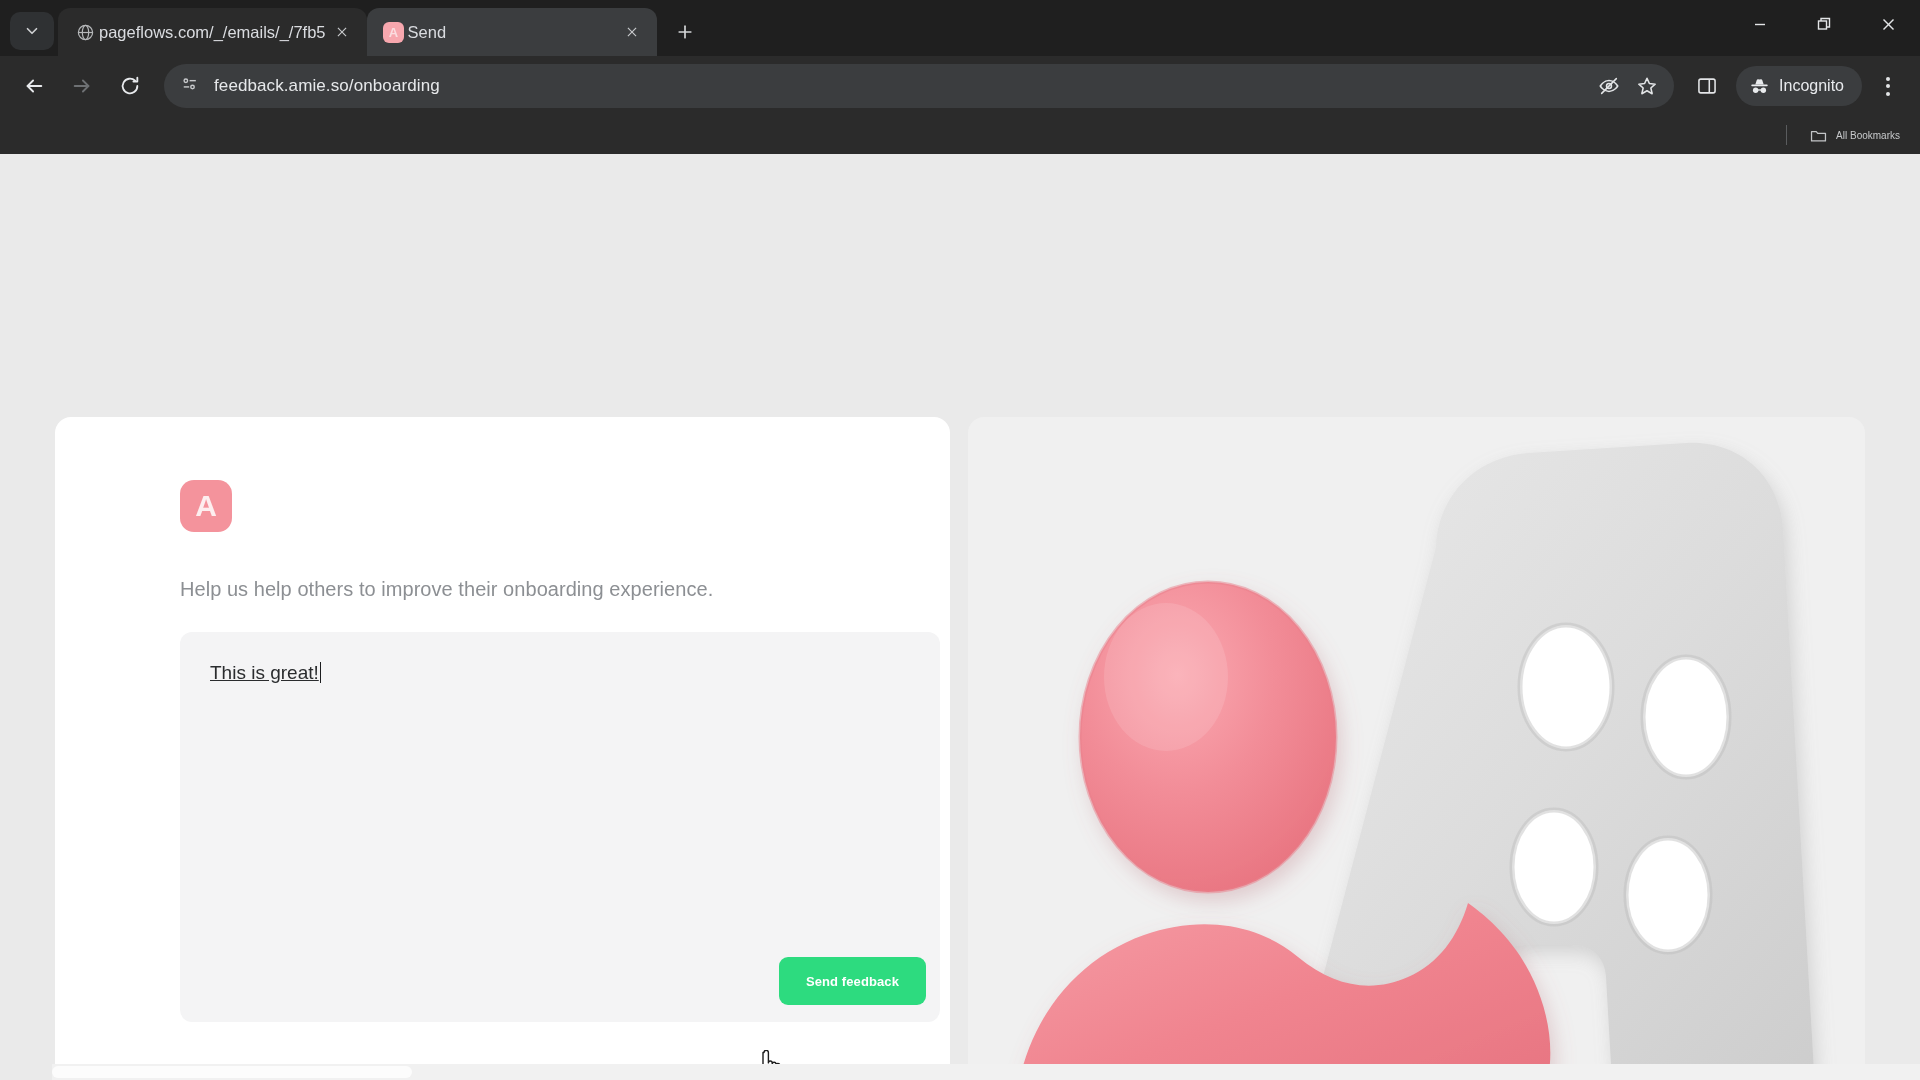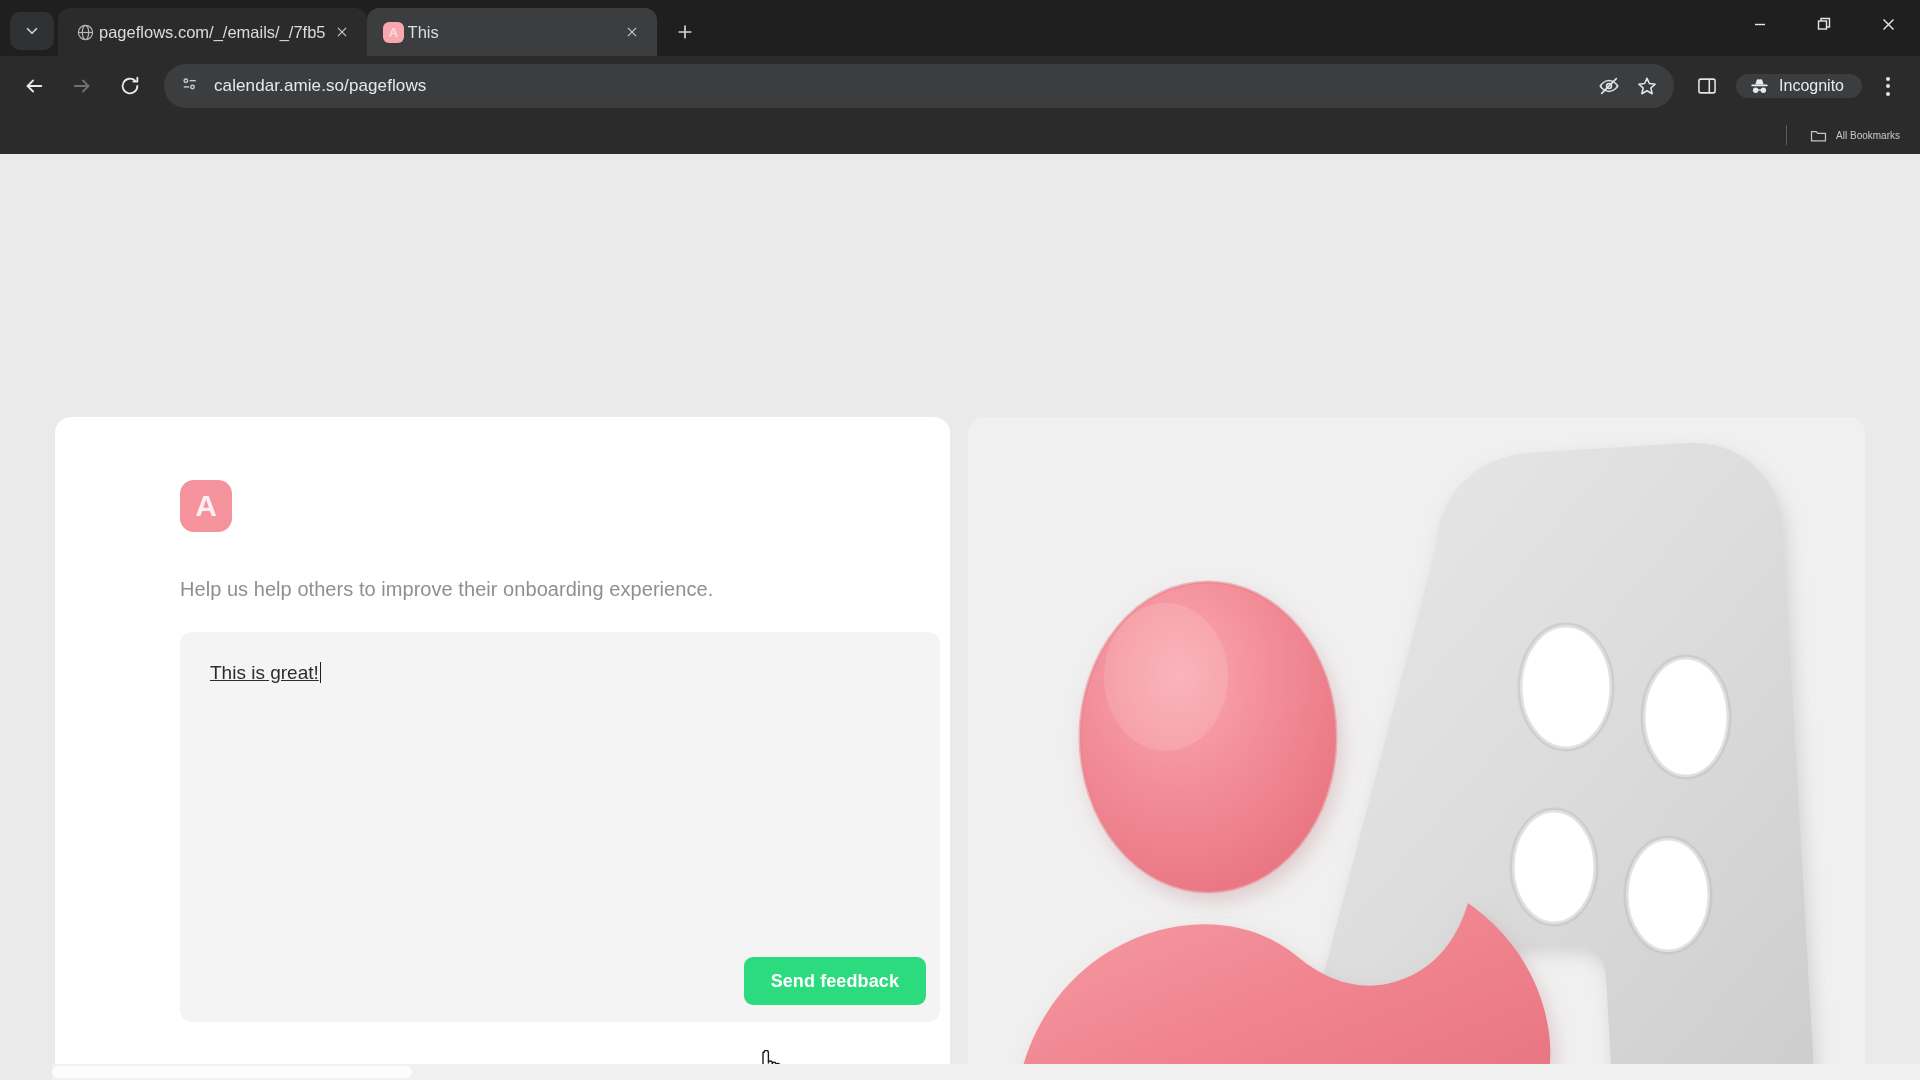--- a/index.html
+++ b/index.html
@@ -70,21 +70,21 @@
   .omni-icon svg { width: 20px; height: 20px; stroke: #c8cacc; fill:none; stroke-width:1.7; }
   .omni-url { flex: 1; color: #e6e8ea; font-size: 17px; letter-spacing: .1px; }
   .omni-right { display: flex; align-items: center; gap: 16px; margin-right: 2px; }
   .omni-right .icn { cursor: pointer; display:flex; }
   .omni-right svg { width: 22px; height: 22px; fill: none; stroke: #e3e5e7; stroke-width: 1.7; }
 
   .tb-icon { width: 42px; height: 42px; display:flex; align-items:center; justify-content:center; border-radius:50%; cursor:pointer; }
   .tb-icon svg { width: 22px; height: 22px; fill:none; stroke:#e3e5e7; stroke-width:1.7; }
 
   .incognito-pill {
-    height: 24px; display: flex; align-items: center; gap: 9px;
+    height: 40px; display: flex; align-items: center; gap: 9px;
     background: #3b3d3f; border-radius: 20px; padding: 0 18px 0 13px; cursor: pointer; margin-left: 4px;
   }
   .incognito-pill svg { width: 21px; height: 21px; fill: #e9ebed; }
   .incognito-pill span { color: #e8eaed; font-size: 16px; }
 
   .menu-dots { width: 40px; height: 44px; display:flex; flex-direction:column; align-items:center; justify-content:center; gap:3.5px; cursor:pointer; margin-left:2px;}
   .menu-dots i { width: 4px; height: 4px; border-radius:50%; background:#e3e5e7; display:block; }
 
   .bookmarkbar { height: 38px; background: #2b2b2b; display: flex; align-items: center; justify-content: flex-end; padding-right: 14px; gap: 10px; }
   .bm-sep { width: 1px; height: 20px; background: #5a5c5e; margin-right: 6px; }
@@ -121,21 +121,21 @@
   }
   .feedback-text {
     font-size: 19px; color: #2a2c2e; line-height: 1.4; display: inline-block; text-decoration: underline;
   }
   .caret { display:inline-block; width: 1.5px; height: 21px; background:#1b1c1e; vertical-align: -4px; margin-left: 1px; }
   .send-btn {
     position: absolute; right: 14px; bottom: 17px;
     background: #2ddb7f; color: #ffffff;
     border: none; border-radius: 9px;
     height: 48px; padding: 0 27px;
-    font-size: 18px; font-weight: 700; font-family: "Liberation Sans", sans-serif;
+    font-size: 13px; font-weight: 700; font-family: "Liberation Sans", sans-serif;
     cursor: pointer; letter-spacing: .1px;
   }
 
   .card-right {
     position: absolute; left: 968px; top: 263px; width: 897px; height: 810px;
     background: #f0f0f0; border-radius: 16px 16px 0 0;
     overflow: hidden;
   }
   .illustration { position: absolute; left: 0; top: 0; width: 100%; height: 100%; }
 
@@ -179,21 +179,21 @@
             <line x1="5" y1="5" x2="19" y2="19"></line>
             <line x1="19" y1="5" x2="5" y2="19"></line>
           </svg>
       </span>
     </div>
 
     <div class="tab active">
       <span class="tab-fav">
         <span class="amie-fav">A</span>
       </span>
-      <span class="tab-title">This</span>
+      <span class="tab-title">Send</span>
       <span class="tab-close">
         <svg viewBox="0 0 24 24">
             <line x1="5" y1="5" x2="19" y2="19"></line>
             <line x1="19" y1="5" x2="5" y2="19"></line>
           </svg>
       </span>
     </div>
 
     <div class="newtab">
       <svg viewBox="0 0 24 24">
@@ -245,21 +245,21 @@
 
     <div class="omnibox">
       <span class="omni-icon">
         <svg viewBox="0 0 24 24">
           <circle cx="7" cy="8" r="2.1"></circle>
             <line x1="11.5" y1="8" x2="19" y2="8"></line>
           <circle cx="15" cy="15.5" r="2.1"></circle>
             <line x1="4.5" y1="15.5" x2="11" y2="15.5"></line>
         </svg>
       </span>
-      <span class="omni-url" title="calendar.amie.so/onboarding">calendar.amie.so/pageflows</span>
+      <span class="omni-url" title="calendar.amie.so/onboarding">feedback.amie.so/onboarding</span>
       <span class="omni-right">
         <span class="icn">
           <svg viewBox="0 0 24 24">
             <path d="M2.5 12s3.6-6 9.5-6 9.5 6 9.5 6-3.6 6-9.5 6S2.5 12 2.5 12z"></path>
             <circle cx="12" cy="12" r="2.7"></circle>
             <line x1="4" y1="20" x2="20" y2="4" stroke-linecap="round"></line>
           </svg>
         </span>
         <span class="icn">
           <svg viewBox="0 0 24 24">

